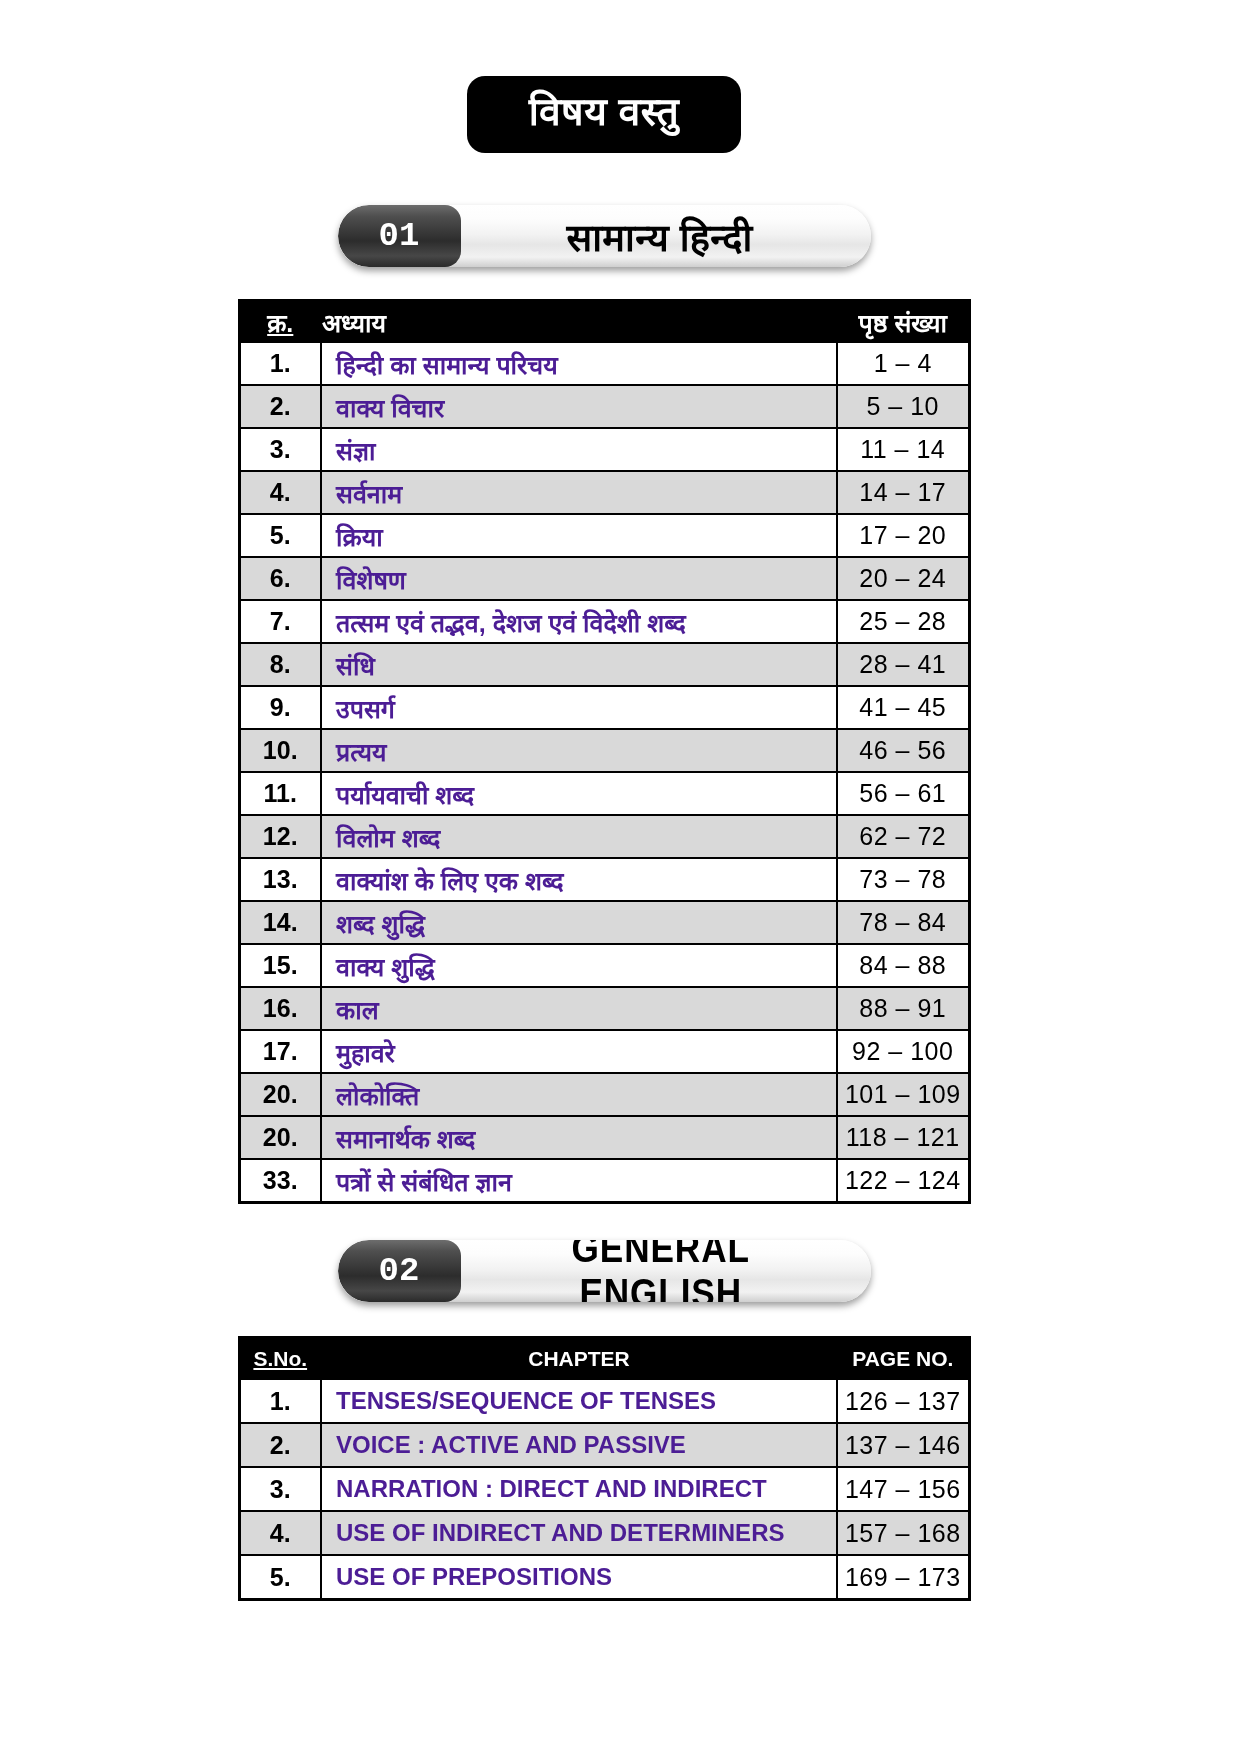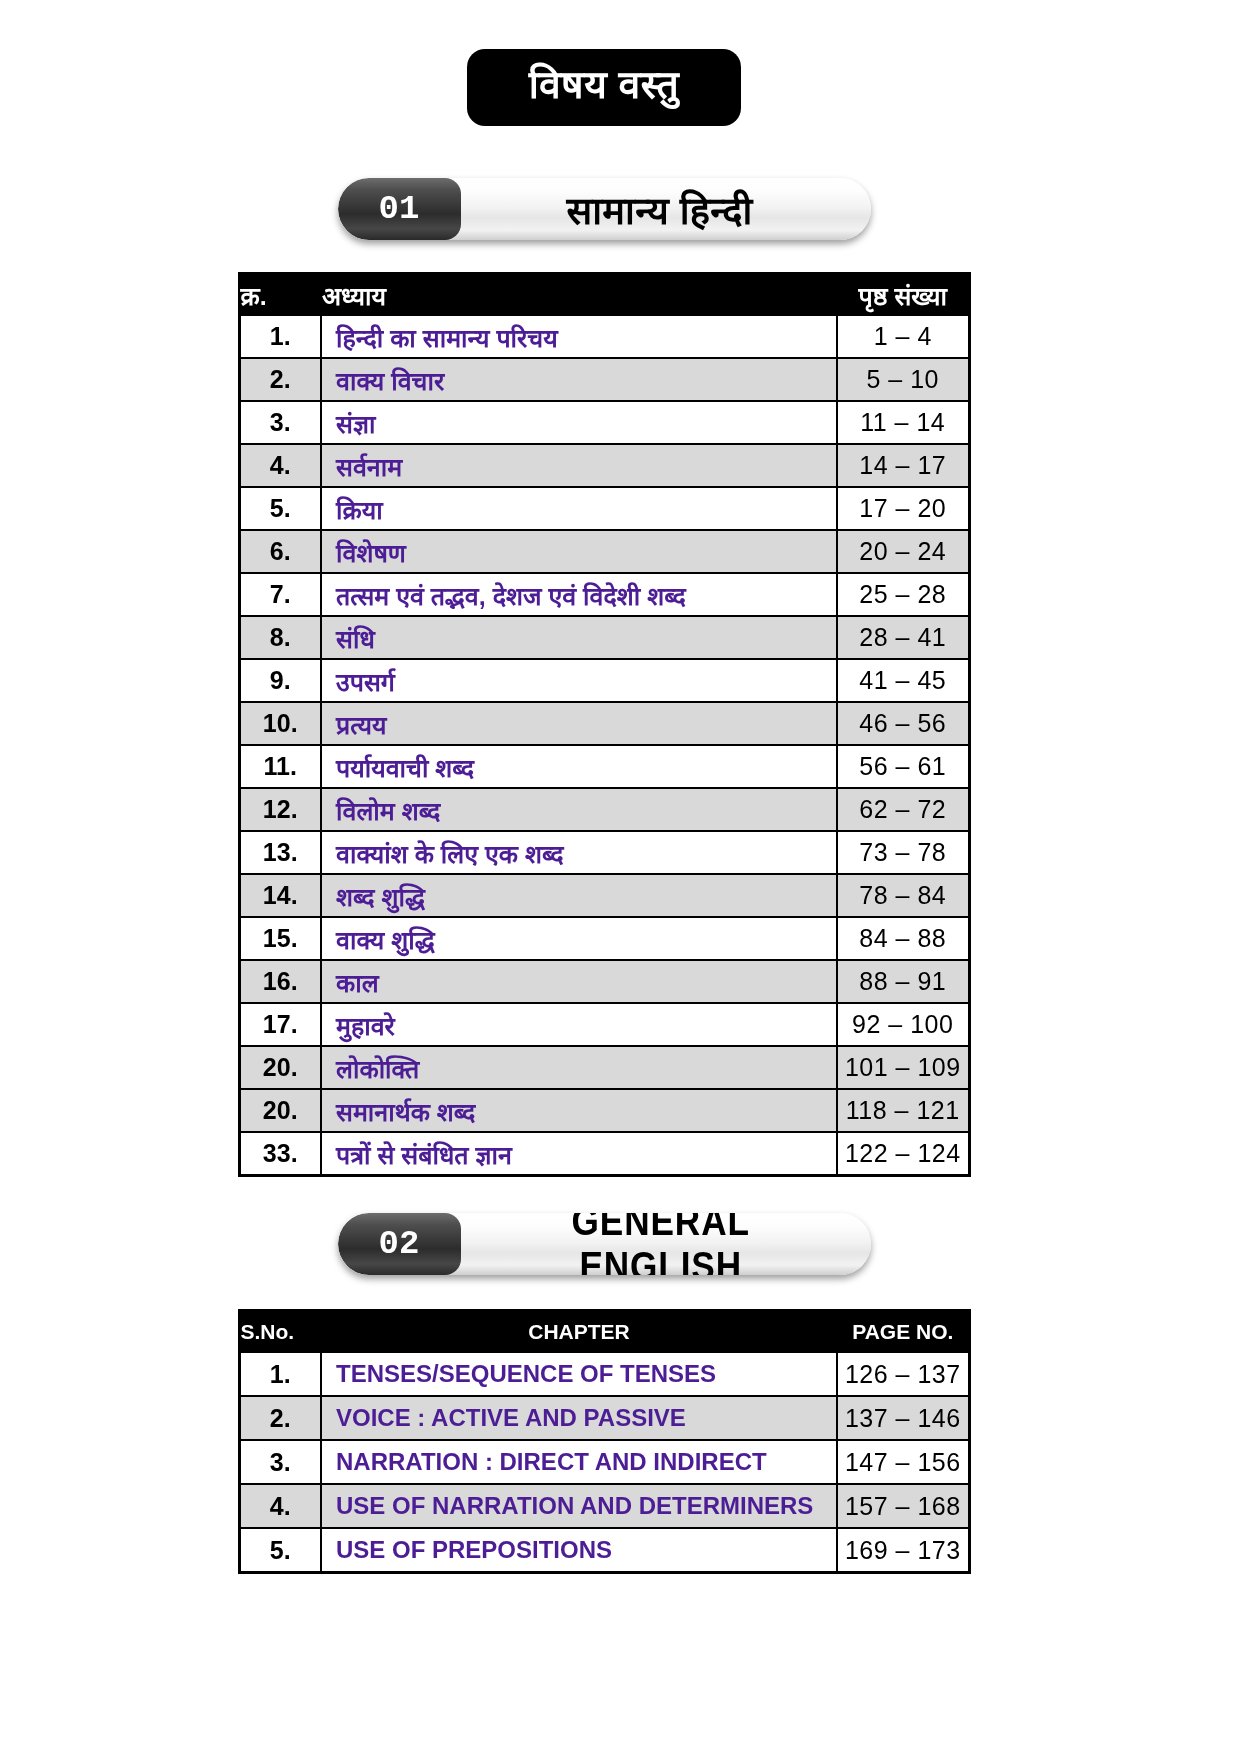--- a/index.html
+++ b/index.html
@@ -13,21 +13,21 @@
   body {
     font-family: "Liberation Sans", "DejaVu Sans", sans-serif;
     position: relative;
     overflow: hidden;
   }
 
   .page {
     width: 1208px;
     height: 1754px;
     position: relative;
-    padding-top: 49px;
+    padding-top: 76px;
   }
 
   
   .title-wrap {
     display: flex;
     justify-content: center;
   }
   .page-title {
     background: #000000;
     color: #ffffff;
@@ -108,21 +108,21 @@
   }
 
   .toc-table thead th {
     background: #000000;
     color: #ffffff;
     font-weight: 700;
     height: 42px;
     border-color: #000000;
   }
 
-  .col-sno   { width: 82px;  text-align: left; }
+  .col-sno   { width: 82px;  text-align: center; text-decoration: underline; }
   .col-chap  { width: 516px; text-align: left; }
   .col-page  { width: 132px; text-align: center; }
 
   .toc-table.hindi thead th { font-size: 25px; }
   .toc-table.english thead th { font-size: 21px; }
   .toc-table.english thead th.col-chap { text-align: center; }
   .toc-table.hindi thead th.col-chap { text-align: left; }
 
   .toc-table tbody tr { height: 43px; }
   .toc-table tbody tr.alt td { background: #d9d9d9; }
@@ -305,21 +305,21 @@
           <td class="cell-chap">VOICE : ACTIVE AND PASSIVE</td>
           <td class="cell-page">137 – 146</td>
         </tr>
         <tr>
           <td class="cell-sno">3.</td>
           <td class="cell-chap">NARRATION : DIRECT AND INDIRECT</td>
           <td class="cell-page">147 – 156</td>
         </tr>
         <tr class="alt">
           <td class="cell-sno">4.</td>
-          <td class="cell-chap">USE OF NARRATION AND DETERMINERS</td>
+          <td class="cell-chap">USE OF INDIRECT AND DETERMINERS</td>
           <td class="cell-page">157 – 168</td>
         </tr>
         <tr>
           <td class="cell-sno">5.</td>
           <td class="cell-chap">USE OF PREPOSITIONS</td>
           <td class="cell-page">169 – 173</td>
         </tr>
       </tbody>
   </table>
 

